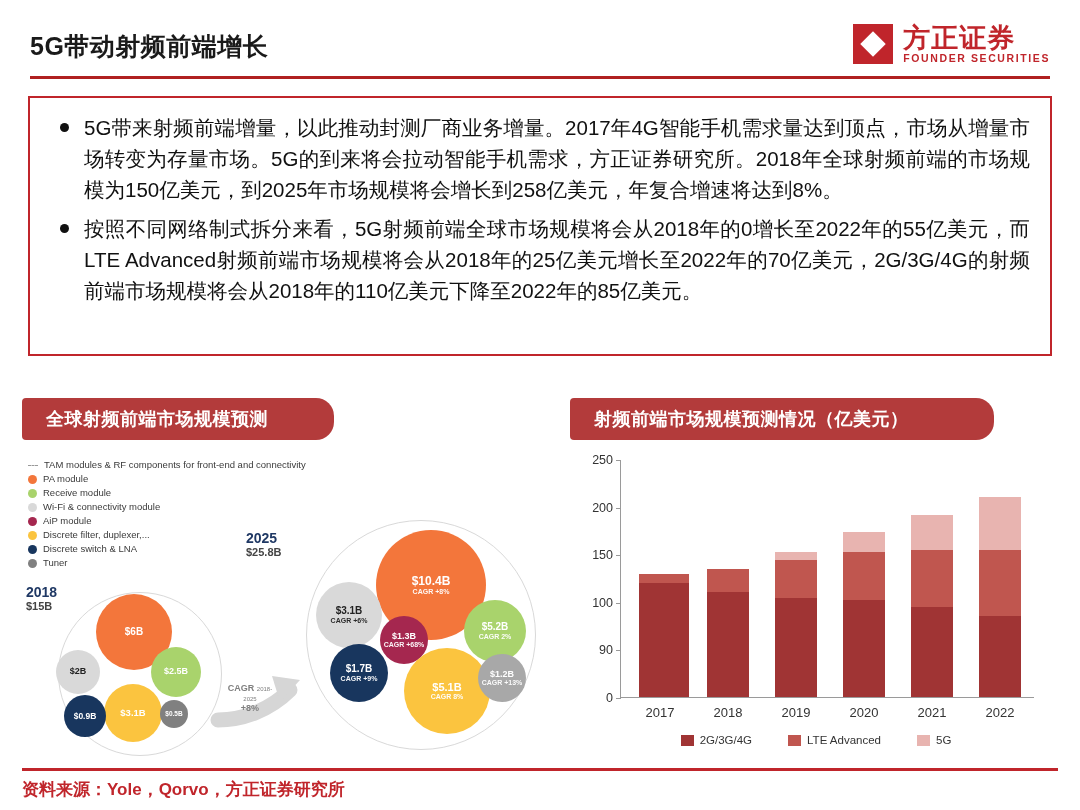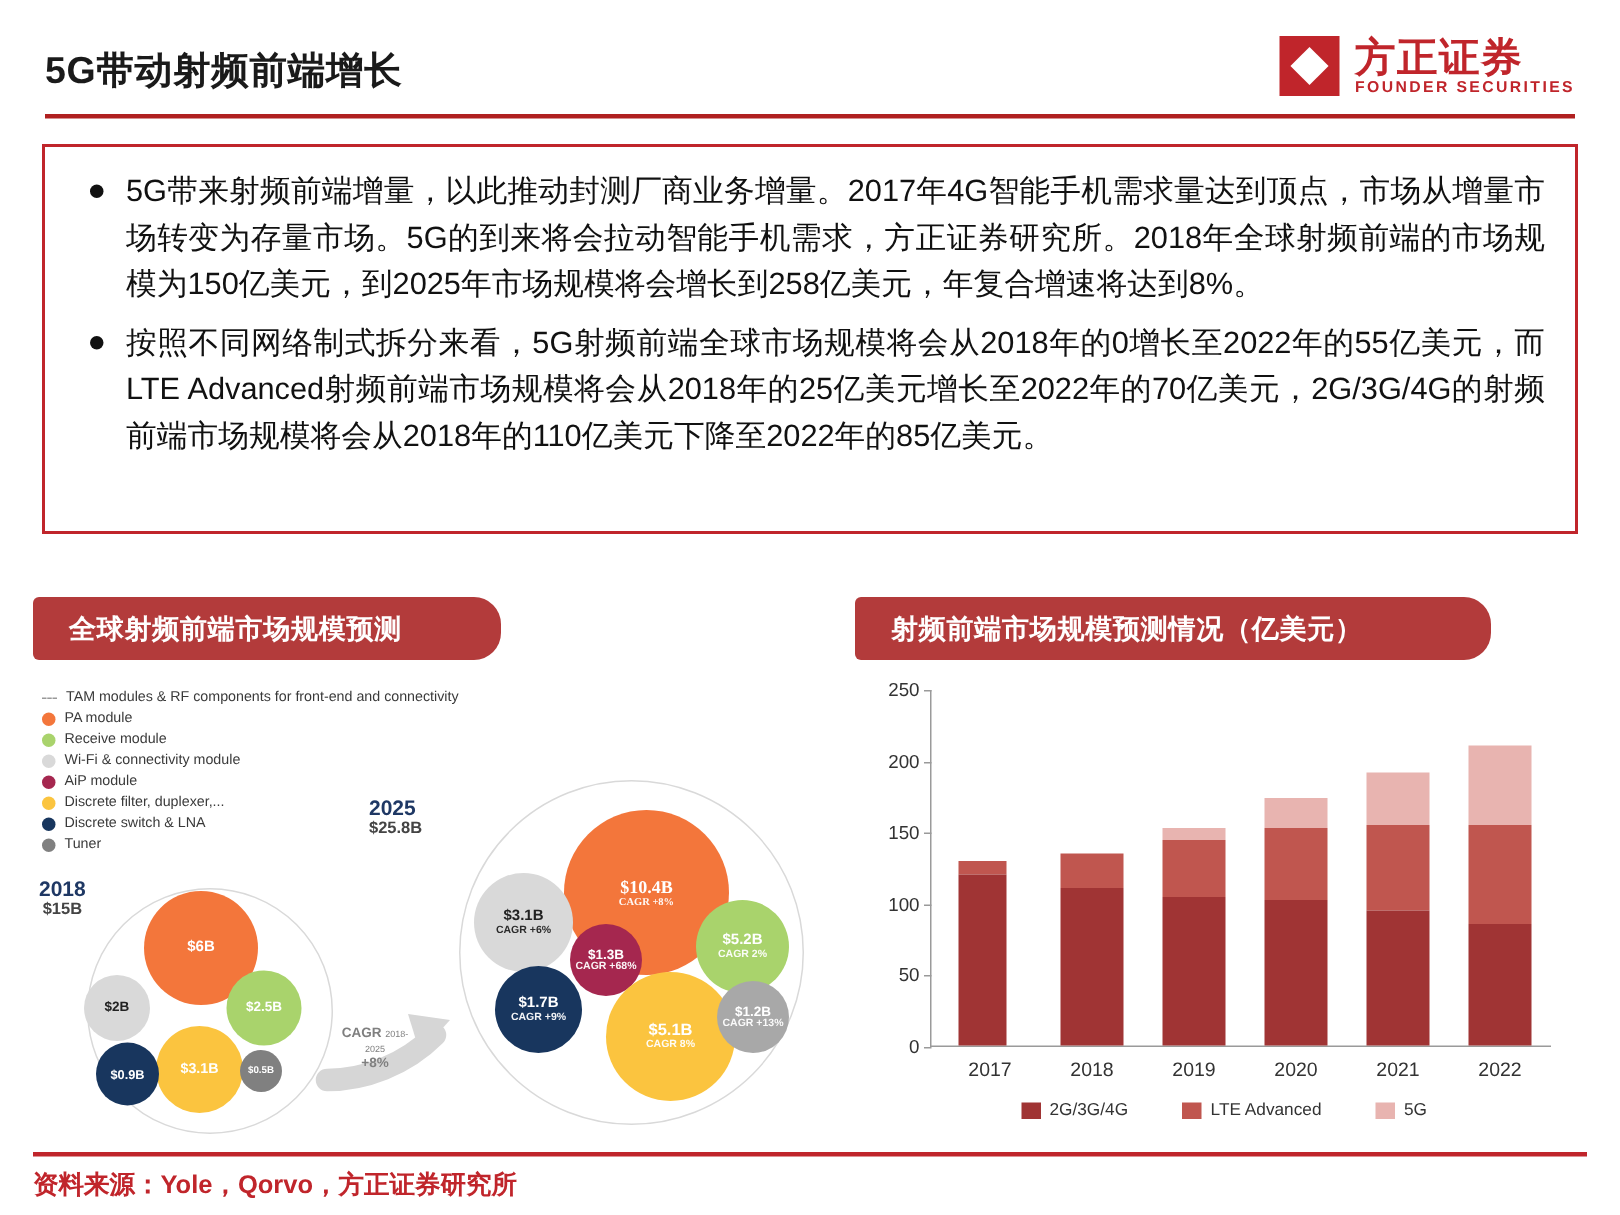--- a/index.html
+++ b/index.html
@@ -159,21 +159,21 @@
   .bub .v { font-weight: bold; }
   .bub .c { font-size: 7px; font-weight: bold; opacity: 0.95; }
 
   .yearlabel {
     position: absolute;
     font-weight: bold;
     color: #1f3864;
     line-height: 1.15;
   }
   .yearlabel .big { font-size: 14px; }
-  .yearlabel .sm { font-size: 11px; color: #444; text-align: center; }
+  .yearlabel .sm { font-size: 11px; color: #444; }
 
   .arrow-cagr {
     position: absolute;
     font-size: 9px;
     color: #7f7f7f;
     font-weight: bold;
     line-height: 1.1;
     text-align: center;
   }
   .arrow-cagr .tiny { font-size: 6px; font-weight: normal; }
@@ -345,21 +345,21 @@
       <span>CAGR</span>
       <span class="tiny">2018-2025</span>
       <div>+8%</div>
     </div>
 
     <div class="yearlabel" style="left:228px; top:78px;">
       <div class="big">2025</div>
       <div class="sm">$25.8B</div>
     </div>
     <div class="circle-group" style="left:288px; top:68px; width:230px; height:230px;"></div>
-    <div class="bub" style="left:358px; top:88px; width:110px; height:110px; background:#f3763b; font-size:12px;font-family:Liberation Serif, serif;">
+    <div class="bub" style="left:358px; top:78px; width:110px; height:110px; background:#f3763b; font-size:12px;">
       <span class="v">$10.4B</span>
       <span class="c">CAGR +8%</span>
     </div>
     <div class="bub" style="left:446px; top:148px; width:62px; height:62px; background:#a9d36c; font-size:10px;">
       <span class="v">$5.2B</span>
       <span class="c">CAGR 2%</span>
     </div>
     <div class="bub" style="left:298px; top:130px; width:66px; height:66px; background:#d9d9d9; color:#222; font-size:10px;">
       <span class="v">$3.1B</span>
       <span class="c">CAGR +6%</span>
@@ -379,27 +379,27 @@
     <div class="bub" style="left:460px; top:202px; width:48px; height:48px; background:#a8a8a8; font-size:9px;">
       <span class="v">$1.2B</span>
       <span class="c">CAGR +13%</span>
     </div>
   </div>
 
   <div class="figure-right">
     <div class="plot">
 
       <div class="ytick" style="top:238px;">0</div>
-      <div class="ytick" style="top:190.4px;">50</div>
+      <div class="ytick" style="top:190.4px;">90</div>
       <div class="ytick" style="top:142.8px;">100</div>
       <div class="ytick" style="top:95.2px;">150</div>
       <div class="ytick" style="top:47.6px;">200</div>
       <div class="ytick" style="top:0px;">250</div>
 
-      <div class="bar-col" style="left:18px; width:32px;border-radius:14px;">
+      <div class="bar-col" style="left:18px; width:50px;border-radius:14px;">
         <div class="seg" style="height:114.2px; background:#a03434;"></div>
         <div class="seg" style="height:8.6px; background:#c0564f;"></div>
         <div class="seg" style="height:0px; background:#e8b4b0;"></div>
         <div class="xtick" style="left:21px;">2017</div>
       </div>
       <div class="bar-col" style="left:86px; width:42px;">
         <div class="seg" style="height:104.7px; background:#a03434;"></div>
         <div class="seg" style="height:23.8px; background:#c0564f;"></div>
         <div class="seg" style="height:0px; background:#e8b4b0;"></div>
         <div class="xtick" style="left:21px;">2018</div>

